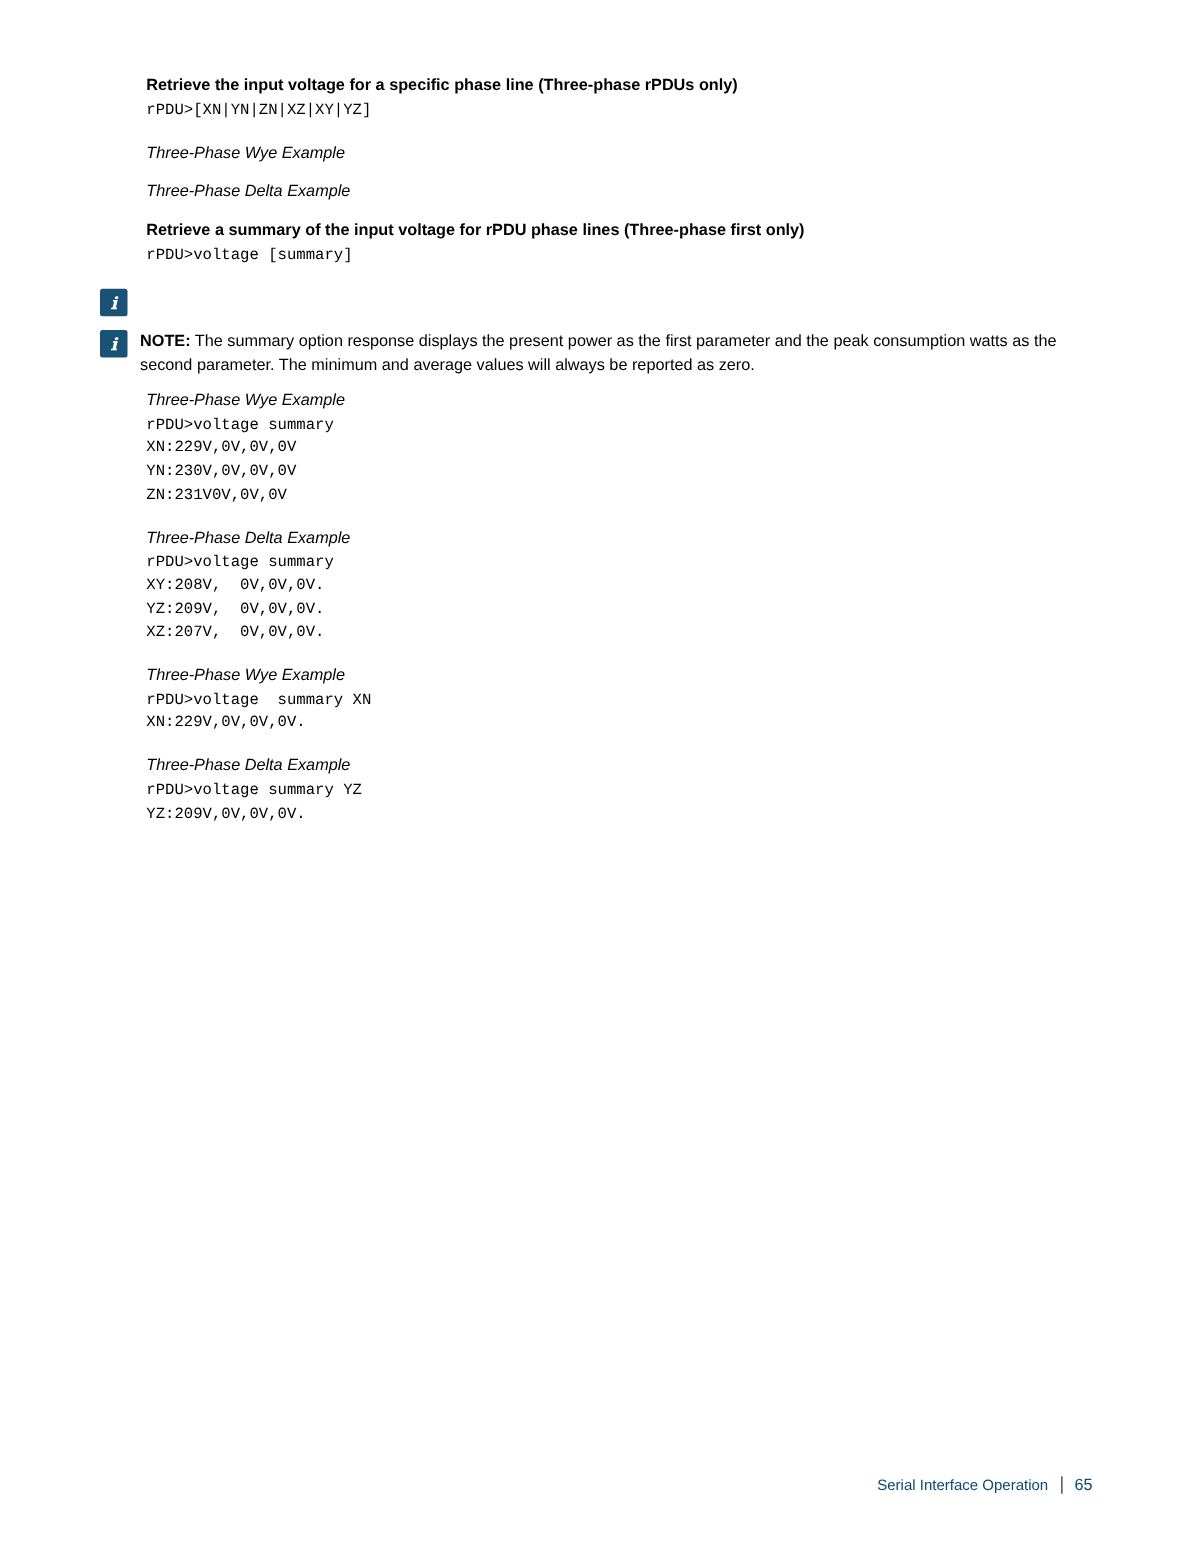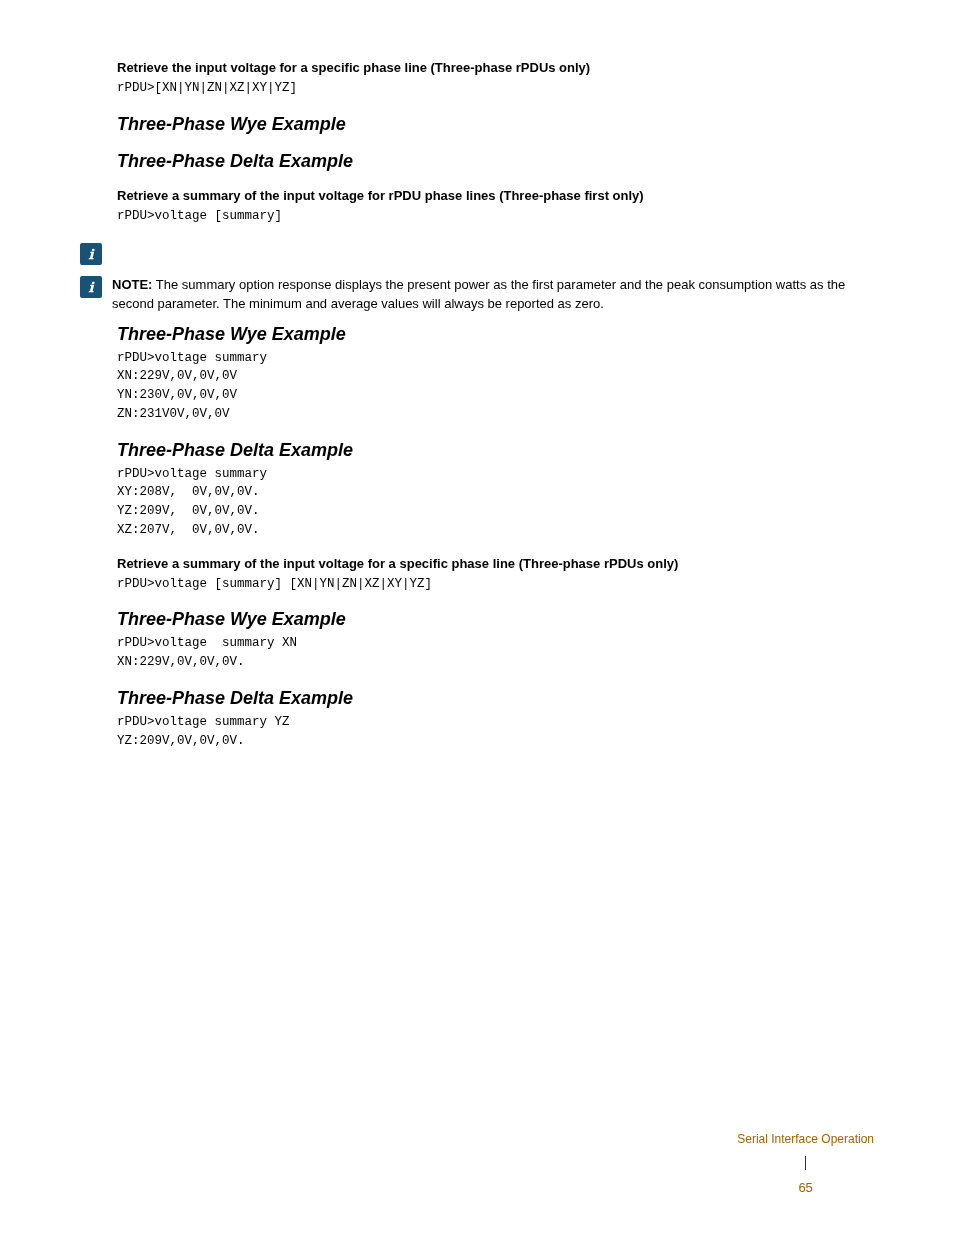--- a/index.html
+++ b/index.html
@@ -28,23 +28,23 @@
       margin-left: 37px;
     }
 
     .heading-bold {
       font-weight: bold;
       font-size: 13px;
       margin-bottom: 4px;
     }
 
     .heading-italic-bold {
-      font-weight: bold;
+      font-weight: normal;
       font-style: italic;
-      font-size: 18px;
+      font-size: 13px;
       margin-bottom: 4px;
     }
 
     .code-block {
       font-family: Liberation Mono, monospace;
       font-size: 12.5px;
       margin-bottom: 12px;
       line-height: 1.5;
       white-space: pre;
     }
@@ -82,25 +82,24 @@
 
     .note-text strong {
       font-weight: bold;
     }
 
     .page-footer {
       position: absolute;
       bottom: 40px;
       right: 80px;
       font-size: 12px;
-      color: #a16207;
+      color: #0c4a6e;
       display: flex;
       align-items: center;
       gap: 10px;
-      flex-direction: column;
     }
 
     .footer-divider {
       width: 1px;
       height: 14px;
       background: #333;
       display: inline-block;
     }
 
     .footer-page-num {
@@ -145,24 +144,20 @@
   <div class="section">
     <div class="heading-italic-bold">Three-Phase Wye Example</div>
     <div class="code-block">rPDU&gt;voltage summary<br>XN:229V,0V,0V,0V<br>YN:230V,0V,0V,0V<br>ZN:231V0V,0V,0V</div>
   </div>
 
   <div class="section">
     <div class="heading-italic-bold">Three-Phase Delta Example</div>
     <div class="code-block">rPDU&gt;voltage summary<br>XY:208V,  0V,0V,0V.<br>YZ:209V,  0V,0V,0V.<br>XZ:207V,  0V,0V,0V.</div>
   </div>
 
-  <div class="section">
-    <div class="heading-bold">Retrieve a summary of the input voltage for a specific phase line (Three-phase rPDUs only)</div>
-    <div class="code-block">rPDU&gt;voltage [summary] [XN|YN|ZN|XZ|XY|YZ]</div>
-  </div>
 
   <div class="section">
     <div class="heading-italic-bold">Three-Phase Wye Example</div>
     <div class="code-block">rPDU&gt;voltage  summary XN<br>XN:229V,0V,0V,0V.</div>
   </div>
 
   <div class="section">
     <div class="heading-italic-bold">Three-Phase Delta Example</div>
     <div class="code-block">rPDU&gt;voltage summary YZ<br>YZ:209V,0V,0V,0V.</div>
   </div>

